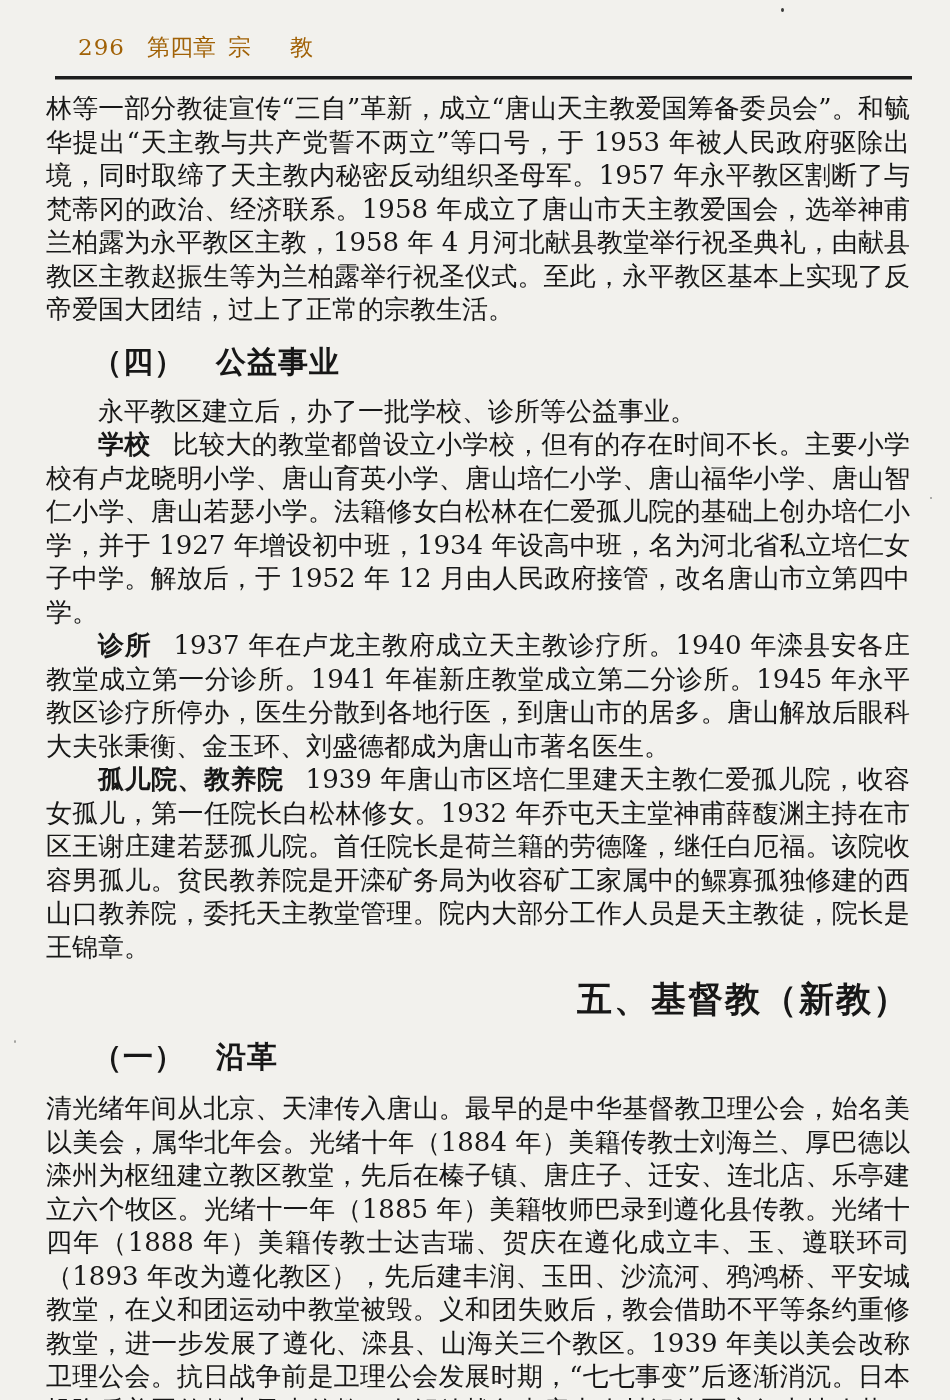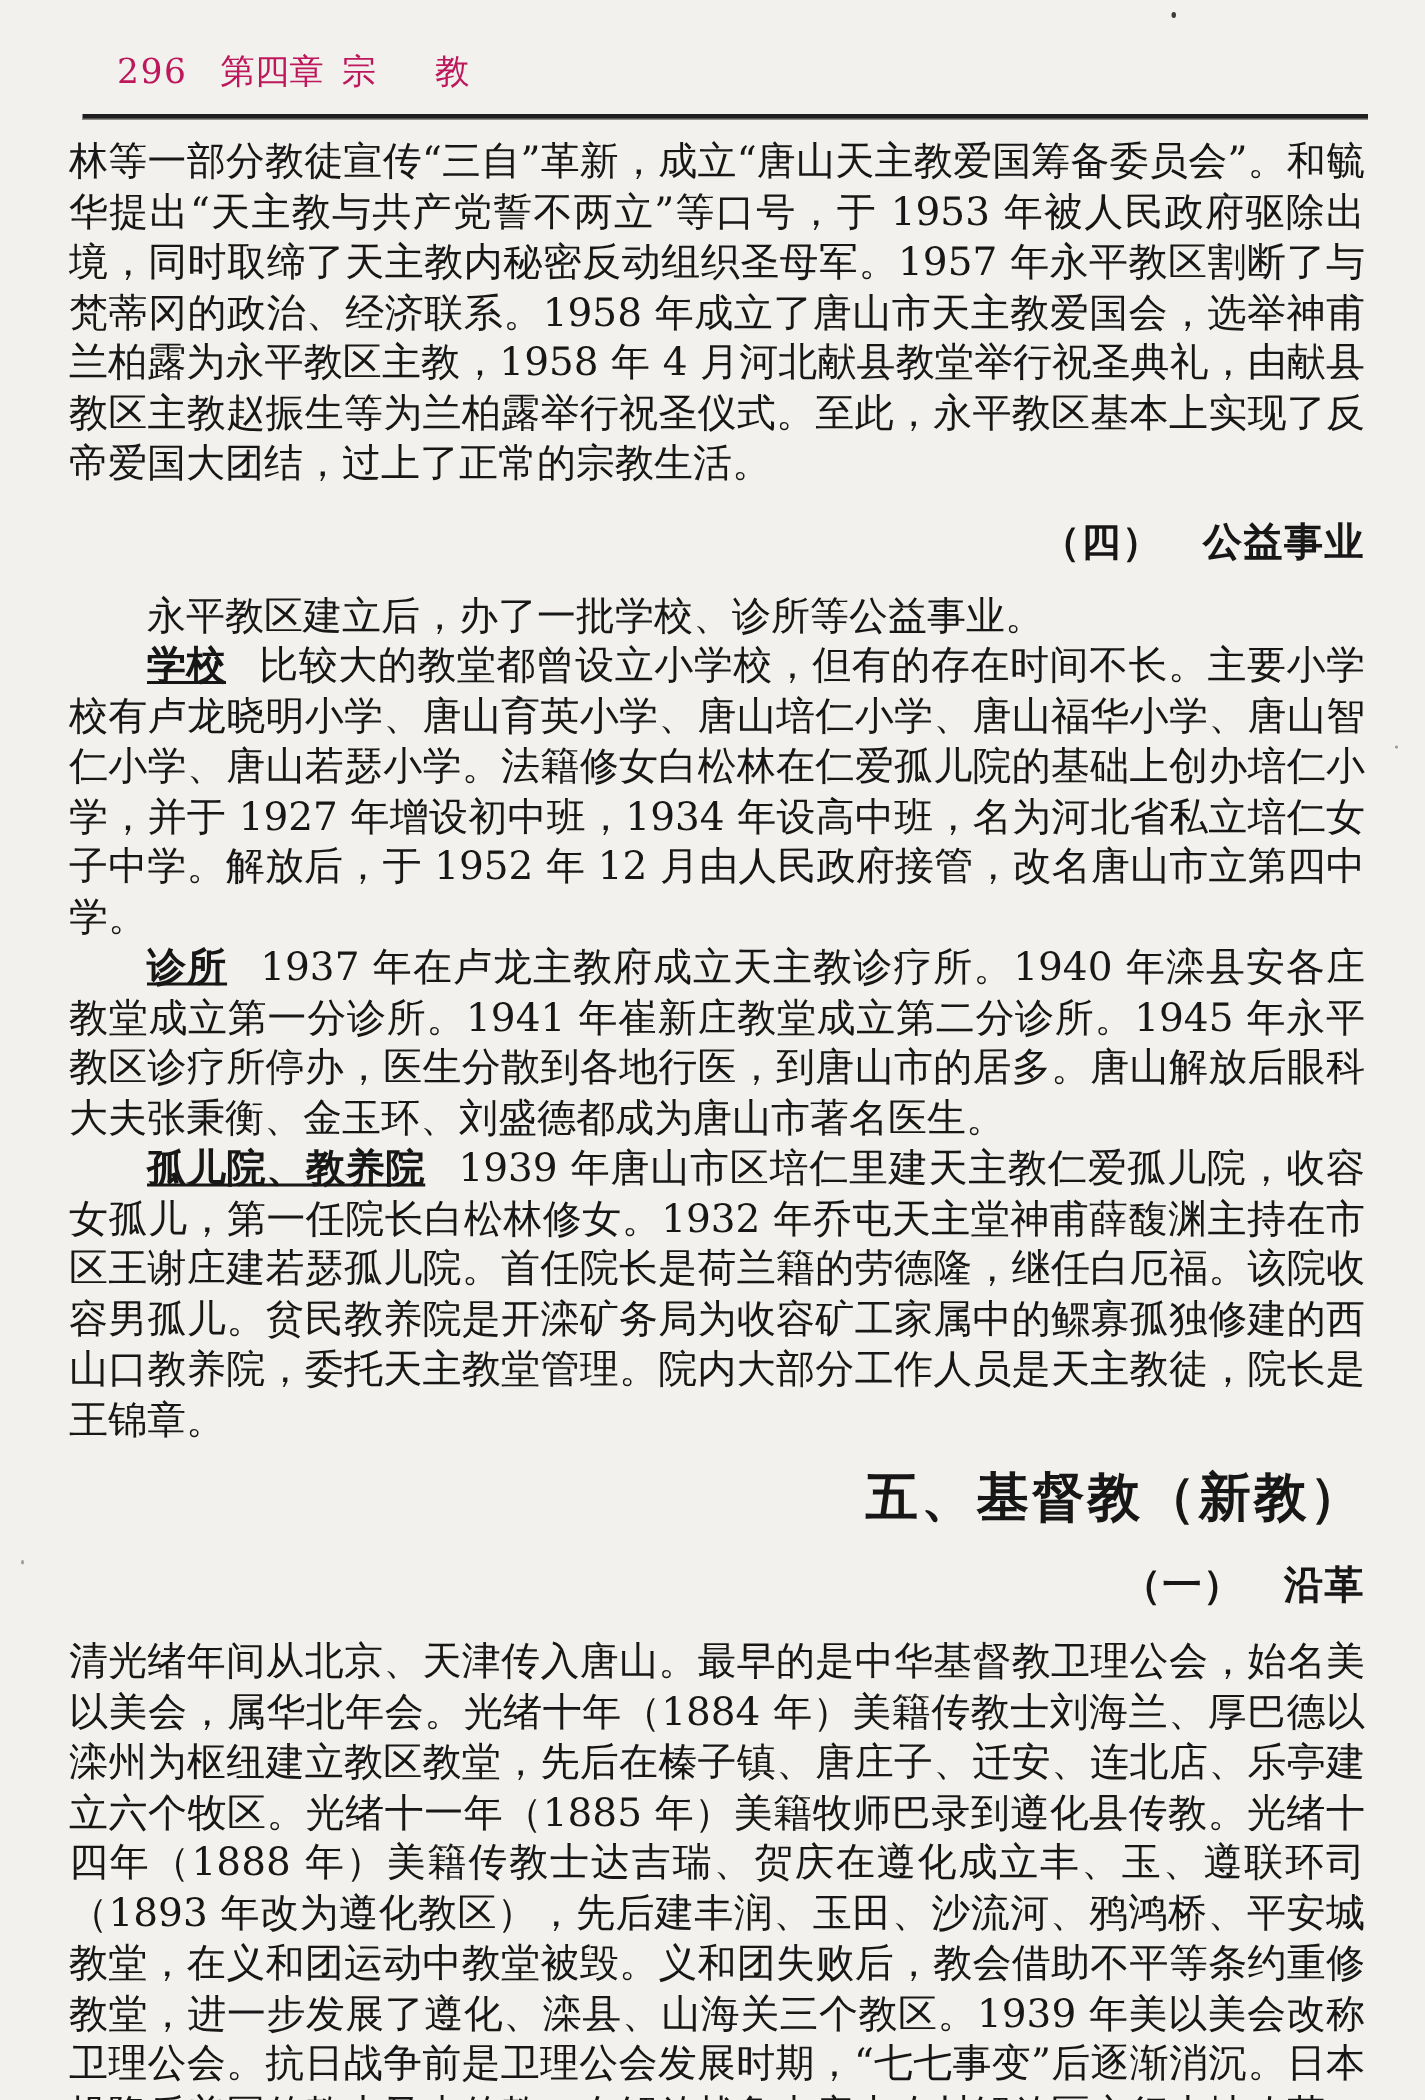--- a/index.html
+++ b/index.html
@@ -18,21 +18,21 @@
     box-sizing:border-box;
   }
   
   .running-head{
     position:absolute;
     top:32px; left:78px;
     font-size:23px;
     display:flex;
     align-items:baseline;
     white-space:pre;
-    color:#be185d;
+    color:#a16207;
   }
   .running-head .pageno{letter-spacing:1px;}
   .running-head .chapter{margin-left:22px;}
   .running-head .chtitle{margin-left:12px;letter-spacing:0.35em;}
   .head-rule{
     position:absolute;
     top:76px; left:55px;
     width:857px; height:3px;
     background:#1e1e1e;
     border-bottom:1px solid #8a8a86;
@@ -46,29 +46,28 @@
     line-height:33.5px;
     text-align:justify;
     color:#171717;
   }
   .content p{margin:0;}
   p.indent{text-indent:52px;}
   .run-label{
     font-weight:700;
     font-family:"DejaVu Sans","Liberation Sans",sans-serif;
     padding-right:0.85em;
-    text-decoration:underline;
   }
   
   .sub-heading{
     margin:14px 0 12px 46px;
-    font-size:26px;
+    font-size:30px;
     line-height:42px;
     font-weight:600;
-    text-align:right;
+    text-align:left;
     text-indent:0;
     letter-spacing:1px;
   }
   .sub-heading.second{margin-top:14px;margin-bottom:14px;}
   .main-heading{
     margin:12px 0 0 46px;
     font-size:35px;
     line-height:46px;
     font-weight:800;
     font-family:"DejaVu Sans","Liberation Sans",sans-serif;

